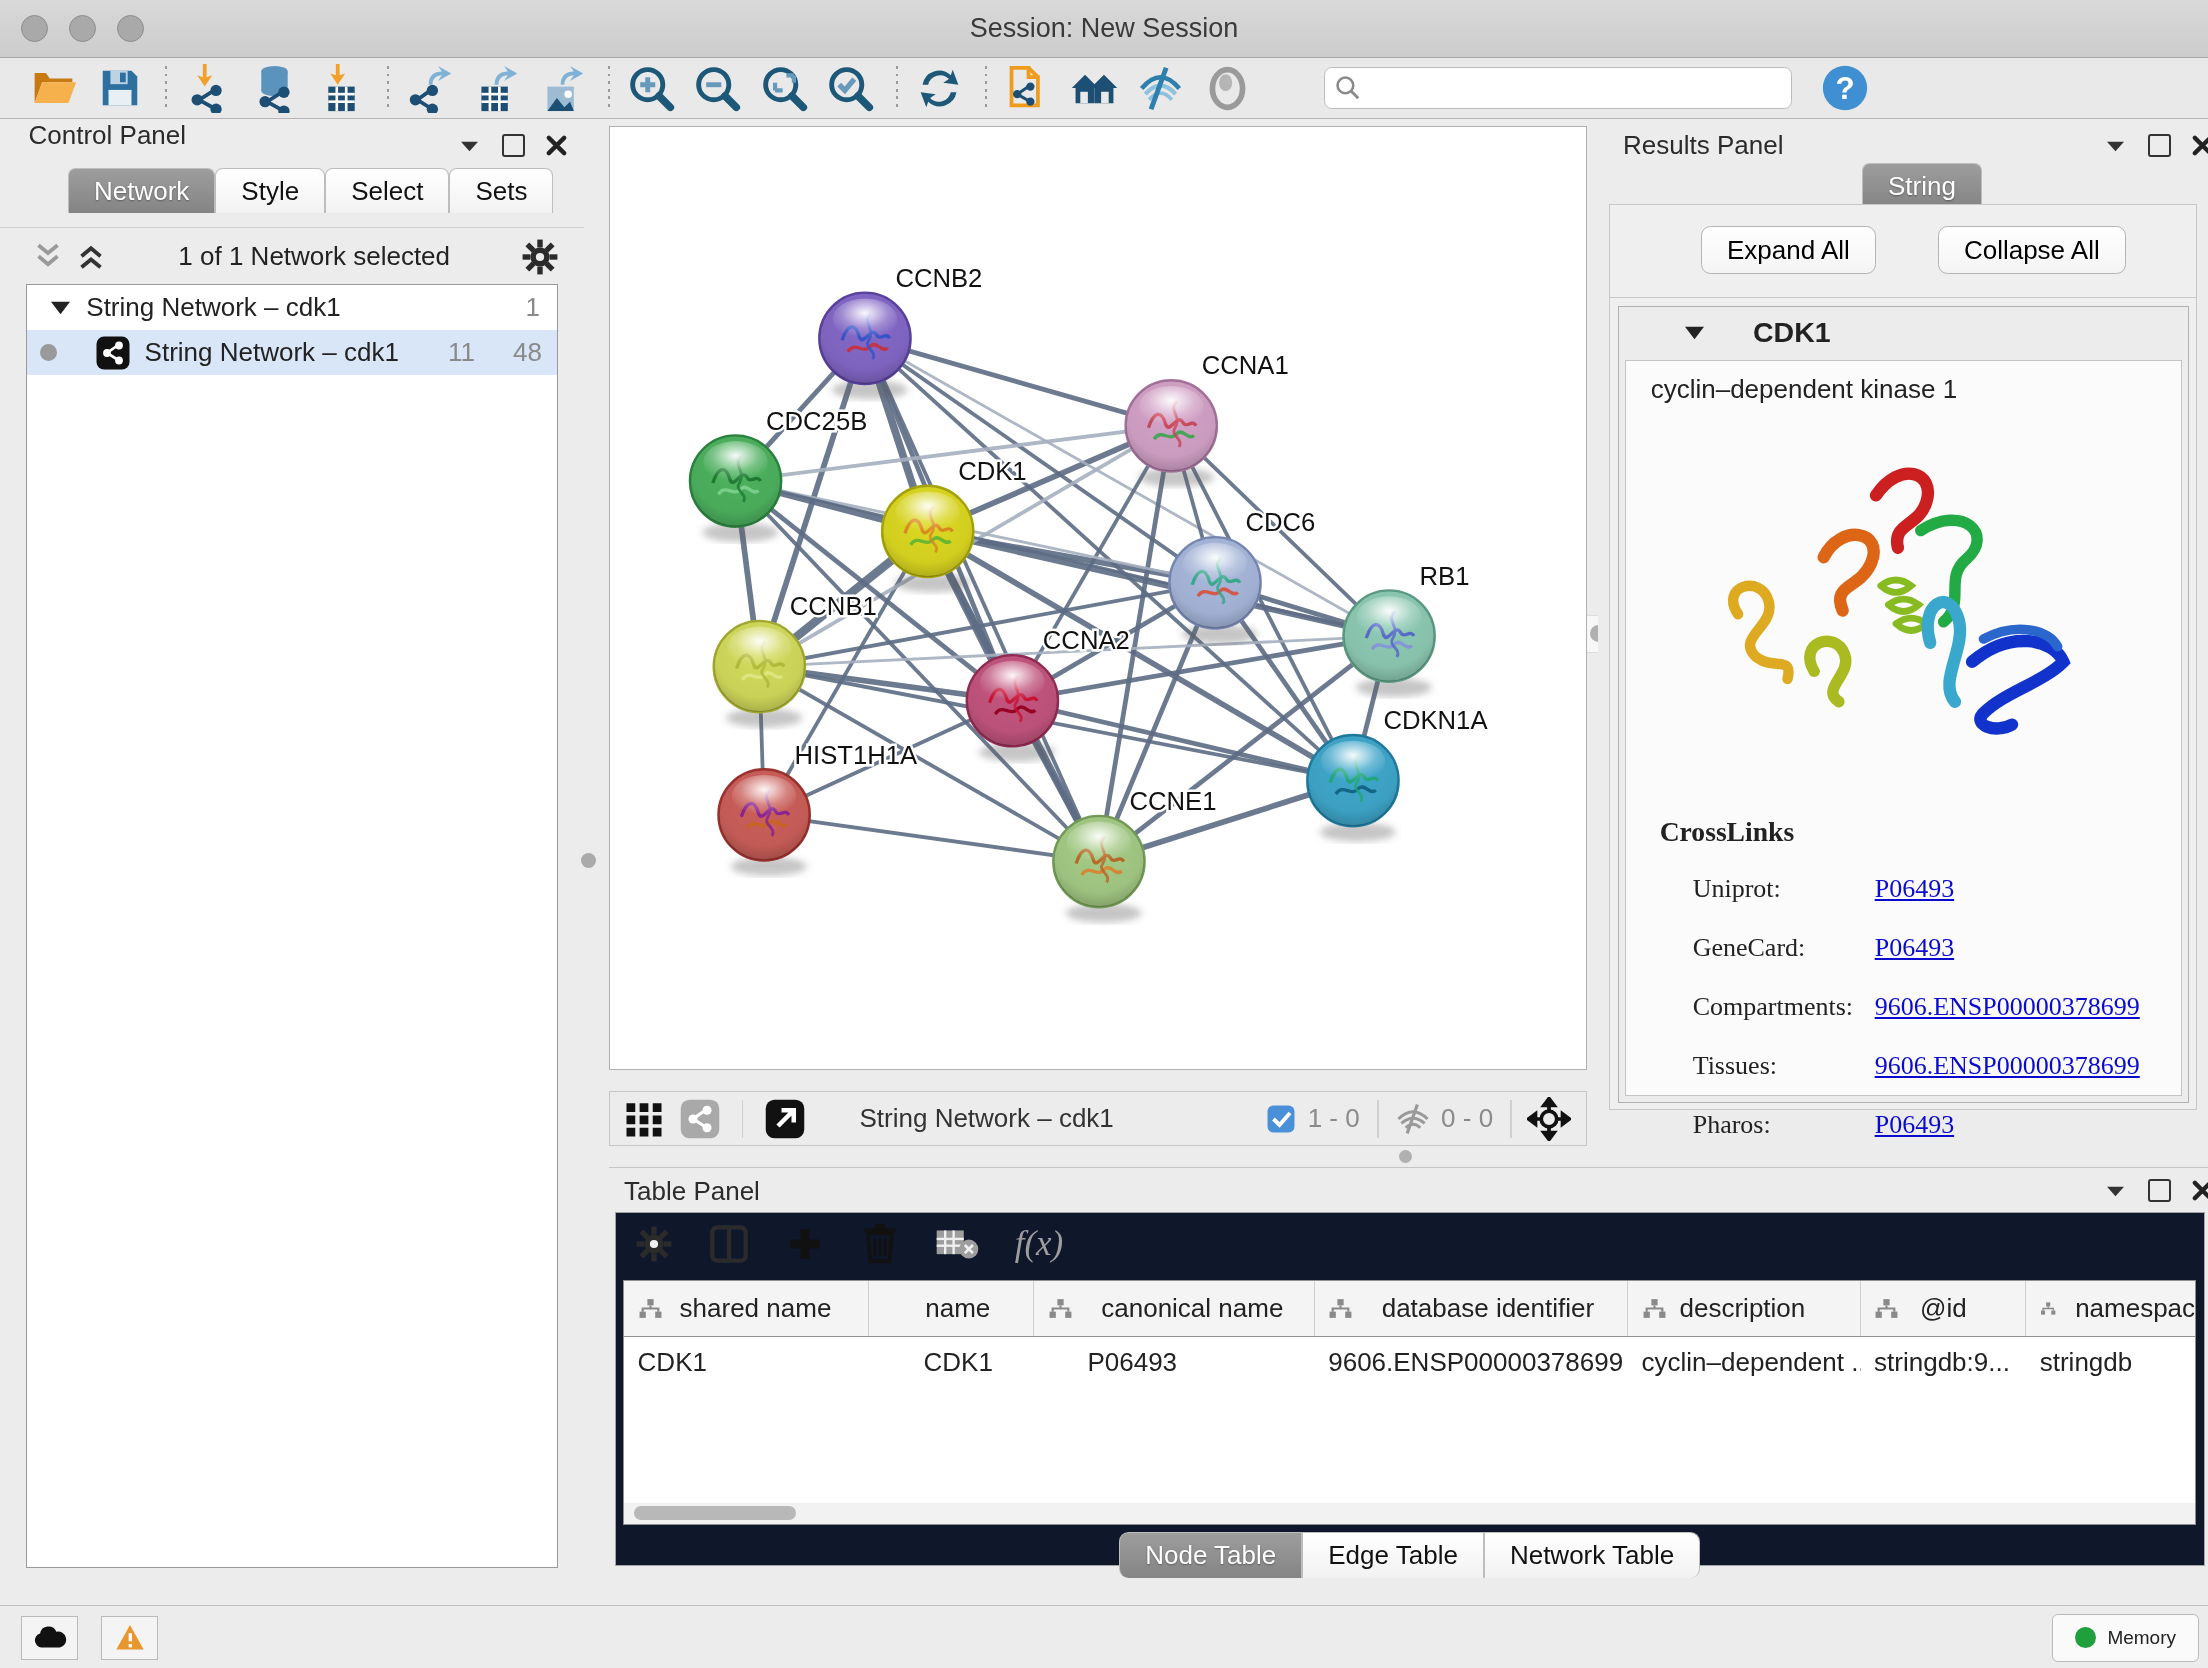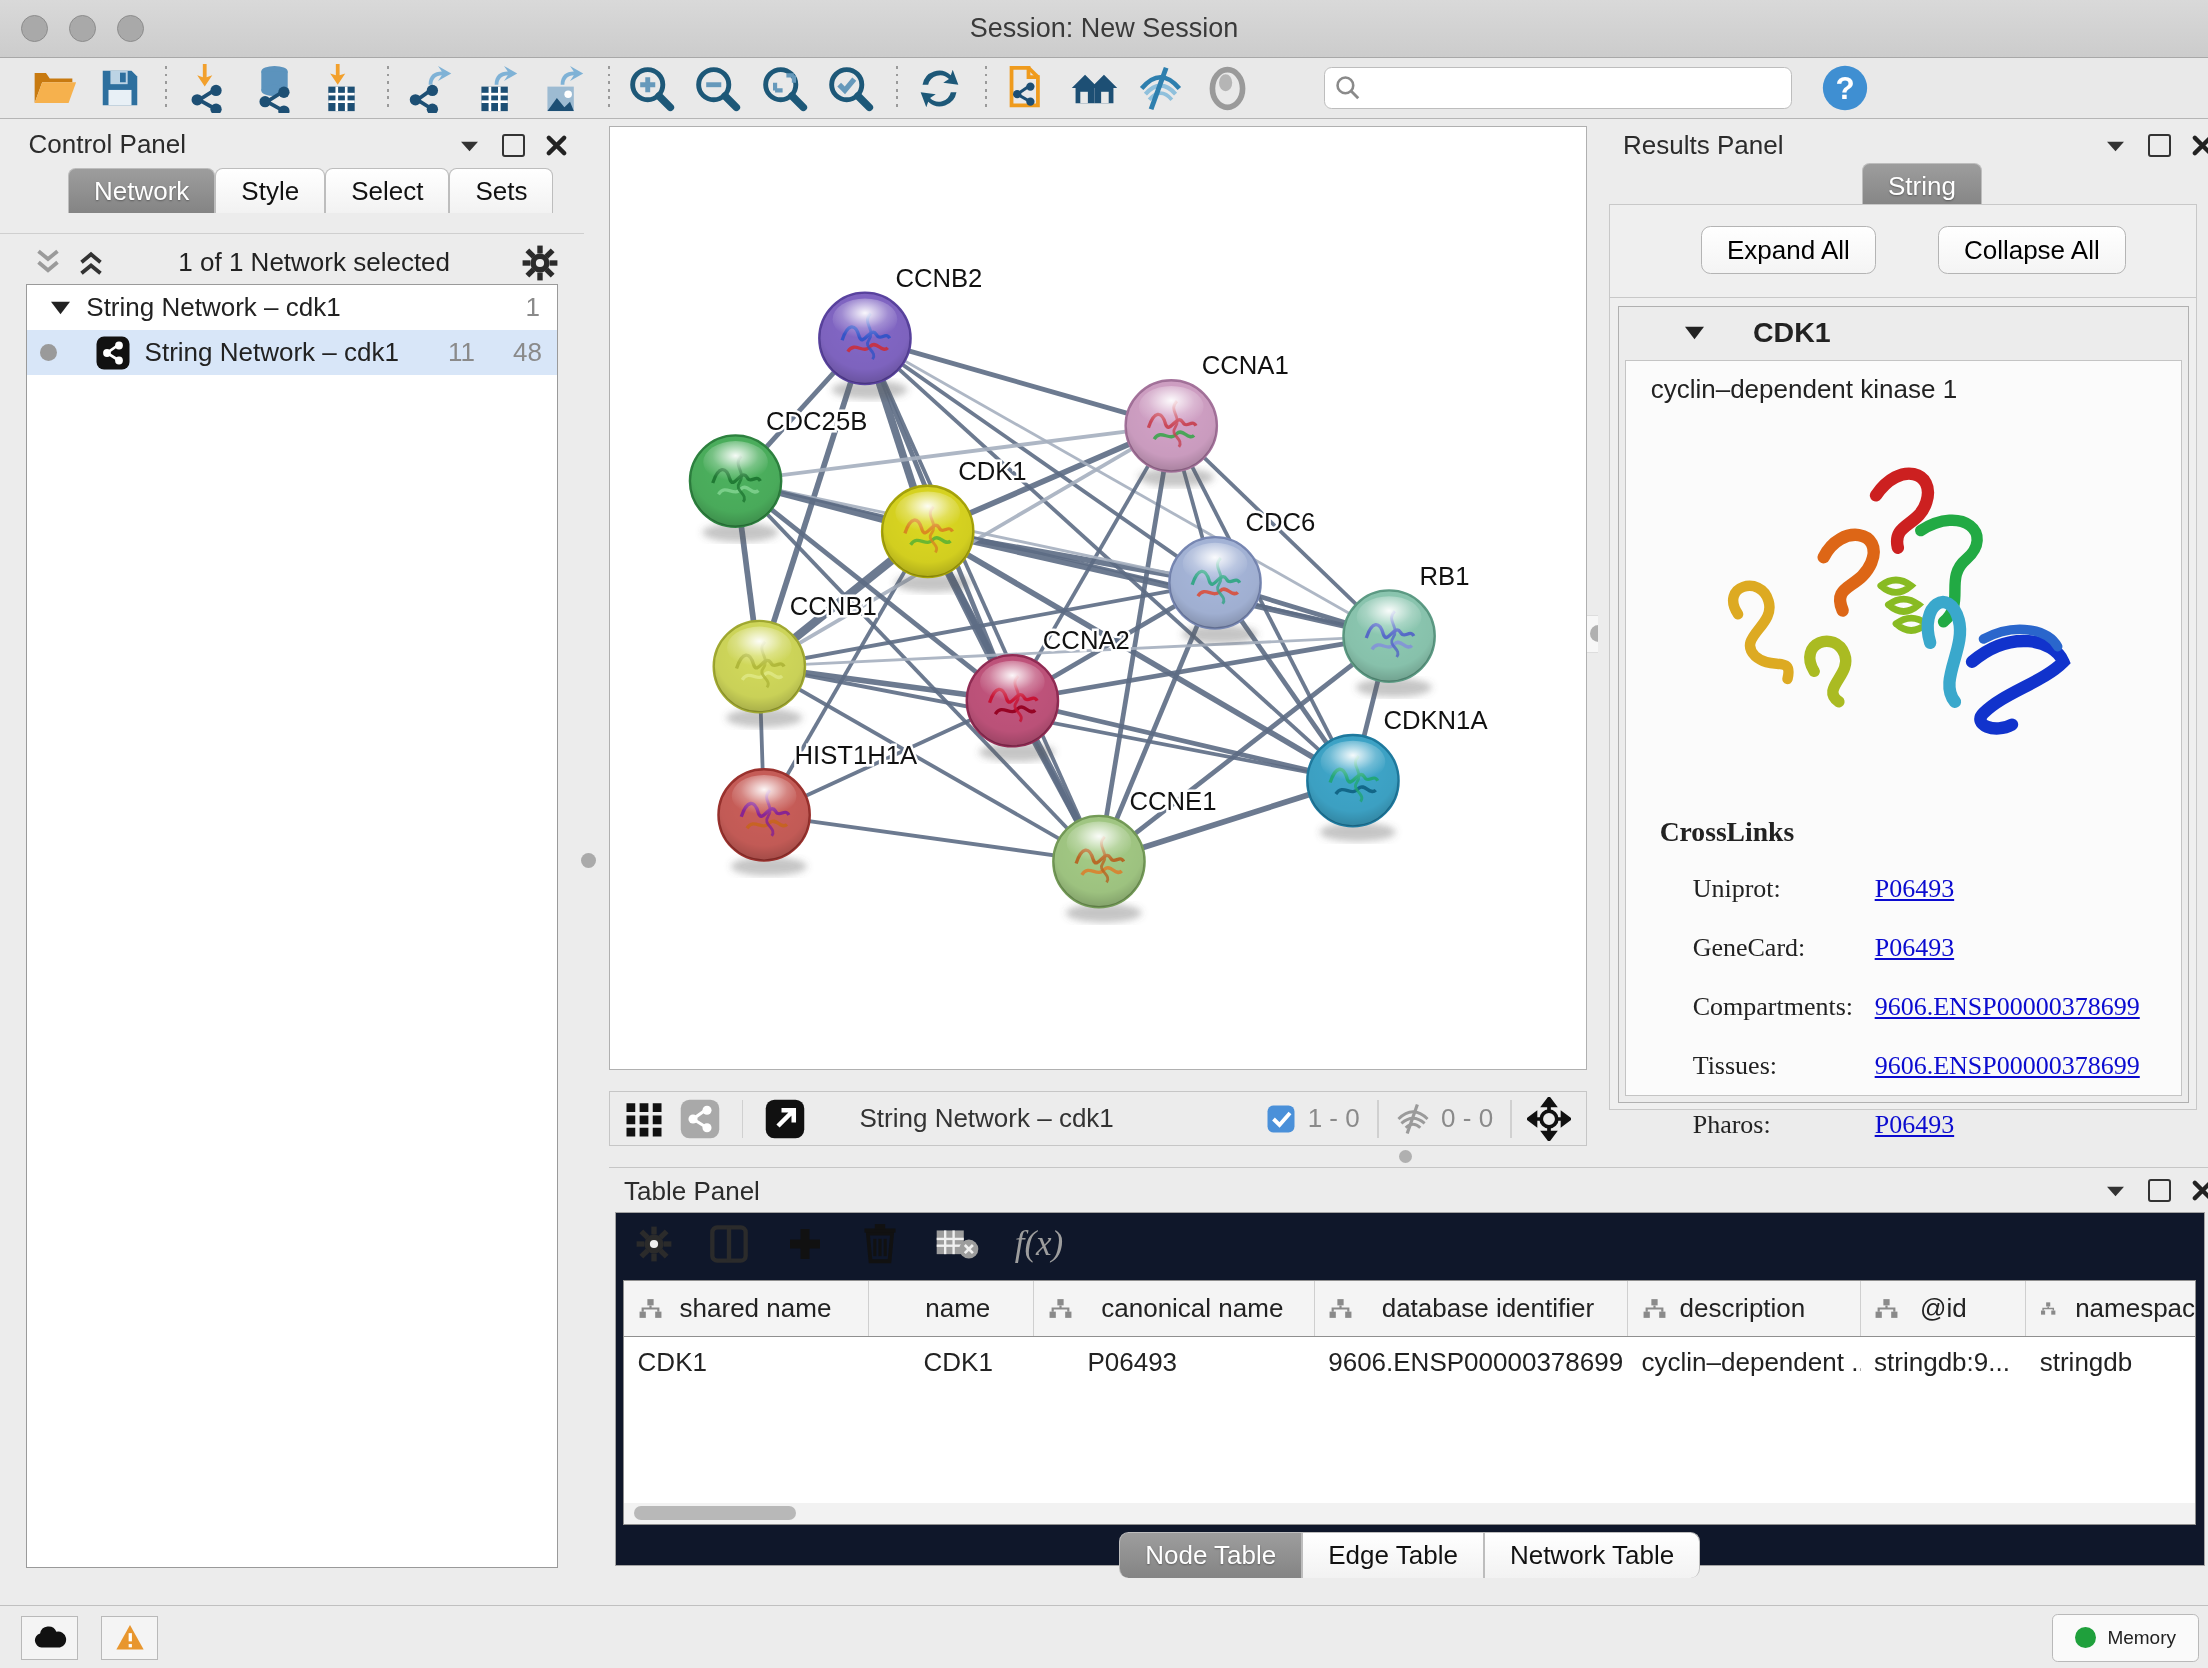--- a/index.html
+++ b/index.html
@@ -224,34 +224,34 @@
     </div>
     <span class="tbi" style="margin-left:27px;">
       <svg width="48" height="48" viewBox="0 0 26 26">
           <circle cx="13" cy="13" r="12" fill="#3f8fd2"></circle>
           <text x="13" y="19" text-anchor="middle" font-size="17" font-weight="bold" fill="#fff" font-family="Liberation Sans,sans-serif">?</text>
         </svg>
     </span>
   </div>
 
   <div class="abs" style="left:0;top:119px;width:584px;height:1487px;background:#ececec;">
-    <div class="abs panel-title" style="left:28.5px;top:10px;">Control Panel</div>
+    <div class="abs panel-title" style="left:28.5px;top:1px;">Control Panel</div>
     <div class="abs panel-ctl" style="left:458px;top:15px;">
       <svg width="23" height="17" viewBox="0 0 24 18">
           <polygon points="3,5 21,5 12,15" fill="#333"></polygon>
         </svg>
       <span style="width:19px;height:19px;border:2.9px solid #333;border-radius:2.9px;display:inline-block;"></span>
       <svg width="21" height="21" viewBox="0 0 22 22">
           <path d="M3 3l16 16M19 3L3 19" stroke="#222" stroke-width="4.5" stroke-linecap="round"></path>
         </svg>
     </div>
     <div class="abs" style="left:68px;top:49px;">
       <span class="tab active">Network</span><span class="tab">Style</span><span class="tab">Select</span><span class="tab">Sets</span>
     </div>
-    <div class="abs" style="left:0;top:114px;width:584px;height:57px;border-top:1px solid #cfcfcf;display:flex;align-items:center;">
+    <div class="abs" style="left:0;top:108px;width:584px;height:57px;border-top:1px solid #cfcfcf;display:flex;align-items:center;">
       <svg width="32" height="28.5" style="margin-left:32px;" viewBox="0 0 20 18">
           <path d="M4 2l6 5 6-5M4 9l6 5 6-5" stroke="#9a9a9a" stroke-width="2.4" fill="none"></path>
         </svg>
       <svg width="32" height="28.5" style="margin-left:11.4px;" viewBox="0 0 20 18">
           <path d="M4 16l6-5 6 5M4 9l6-5 6 5" stroke="#333" stroke-width="2.4" fill="none"></path>
         </svg>
       <span style="flex:1;text-align:center;font-size:26px;">1 of 1 Network selected</span>
       <svg width="38" height="38" style="margin-right:25px;" viewBox="0 0 24 24">
           <g fill="#2b2b2b">
             <circle cx="12" cy="12" r="6"></circle>

